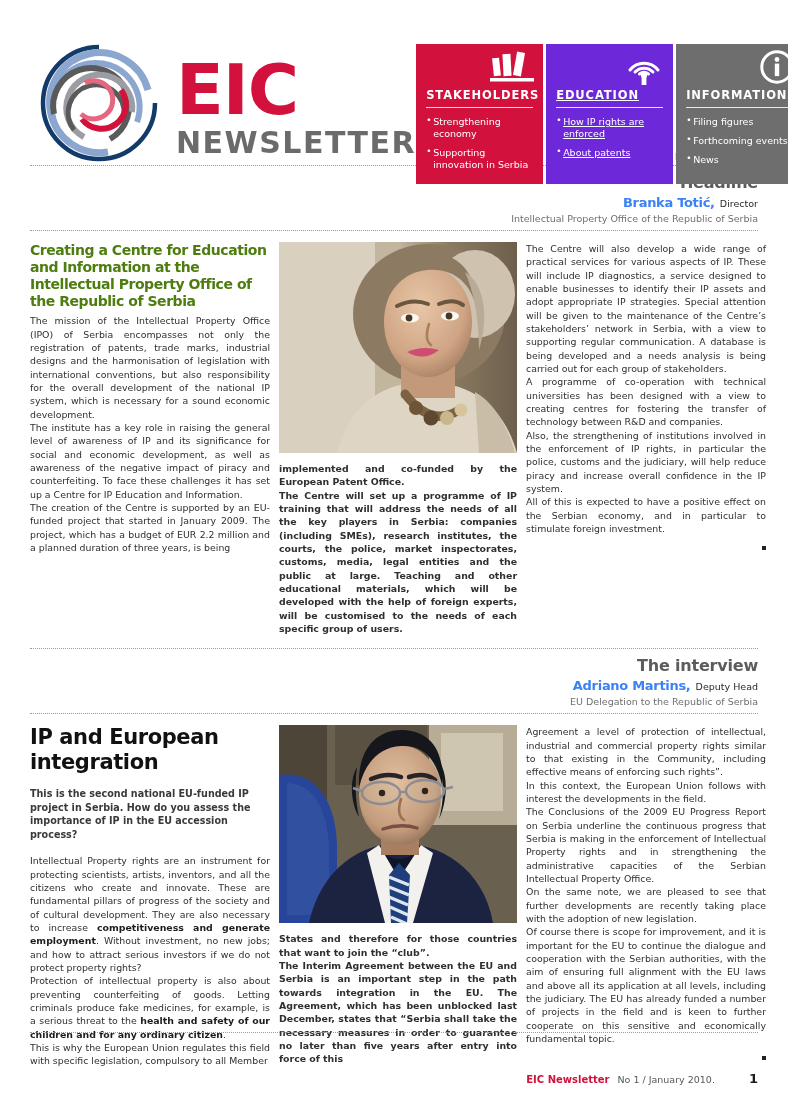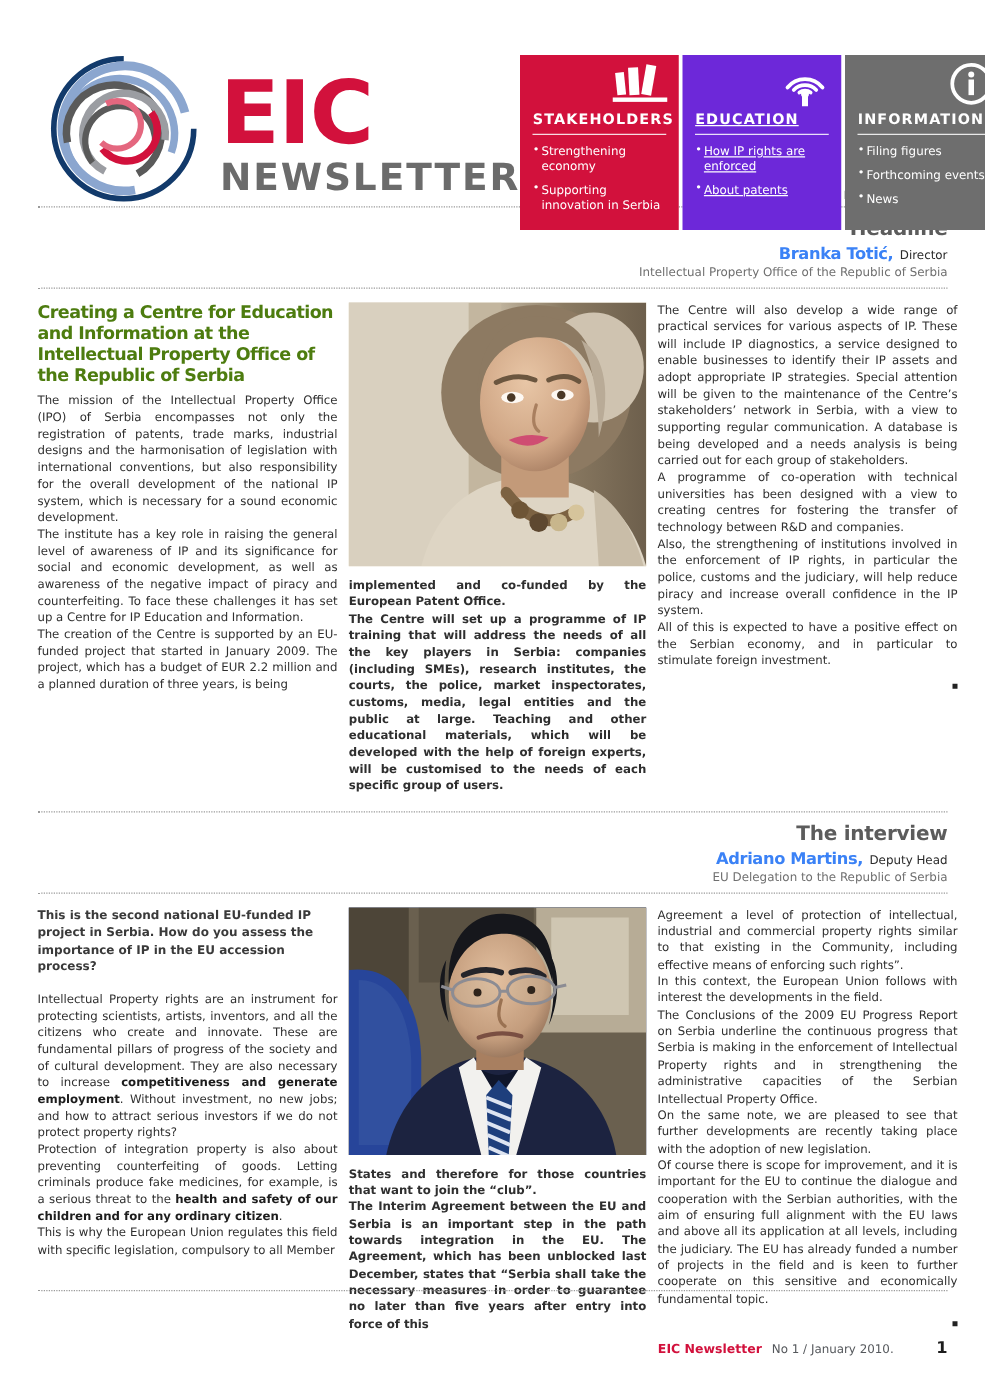--- a/index.html
+++ b/index.html
@@ -408,26 +408,27 @@
       <div><span class="byline-name">Adriano Martins,</span>
            <span class="byline-role">Deputy Head</span></div>
       <div class="byline-org">EU Delegation to the Republic of Serbia</div>
     </div>
   </div>
   <div class="dotrule"></div>
 
   <div class="article">
 
     <div class="col">
+      <h1 class="headline2">IP and European integration</h1>
       <div class="lede">This is the second national EU-funded IP project in Serbia. How do you assess the importance of IP in the EU accession process?</div>
       <p class="body">
         <span>Intellectual Property rights are an instrument for protecting scientists, artists, inventors, and all the citizens who create and innovate. These are fundamental pillars of progress of the society and of cultural development. They are also necessary to increase </span><b>competitiveness and generate employment</b><span>. Without investment, no new jobs; and how to attract serious investors if we do not protect property rights?</span>
       </p>
       <p class="body">
-        <span>Protection of integration property is also about preventing counterfeiting of goods. Letting criminals produce fake medicines, for example, is a serious threat to the </span><b>health and safety of our children and for any ordinary citizen</b><span>.</span>
+        <span>Protection of intellectual property is also about preventing counterfeiting of goods. Letting criminals produce fake medicines, for example, is a serious threat to the </span><b>health and safety of our children and for any ordinary citizen</b><span>.</span>
       </p>
       <p class="body">This is why the European Union regulates this field with specific legislation, compulsory to all Member</p>
     </div>
 
     <div class="col mid">
       <div class="photo p2">
         <svg viewBox="0 0 238 198" width="238" height="198" preserveAspectRatio="none">
           <defs>
             <radialGradient id="skin2" cx="45%" cy="38%" r="68%">
               <stop offset="0%" stop-color="#e3c0a0"></stop>

